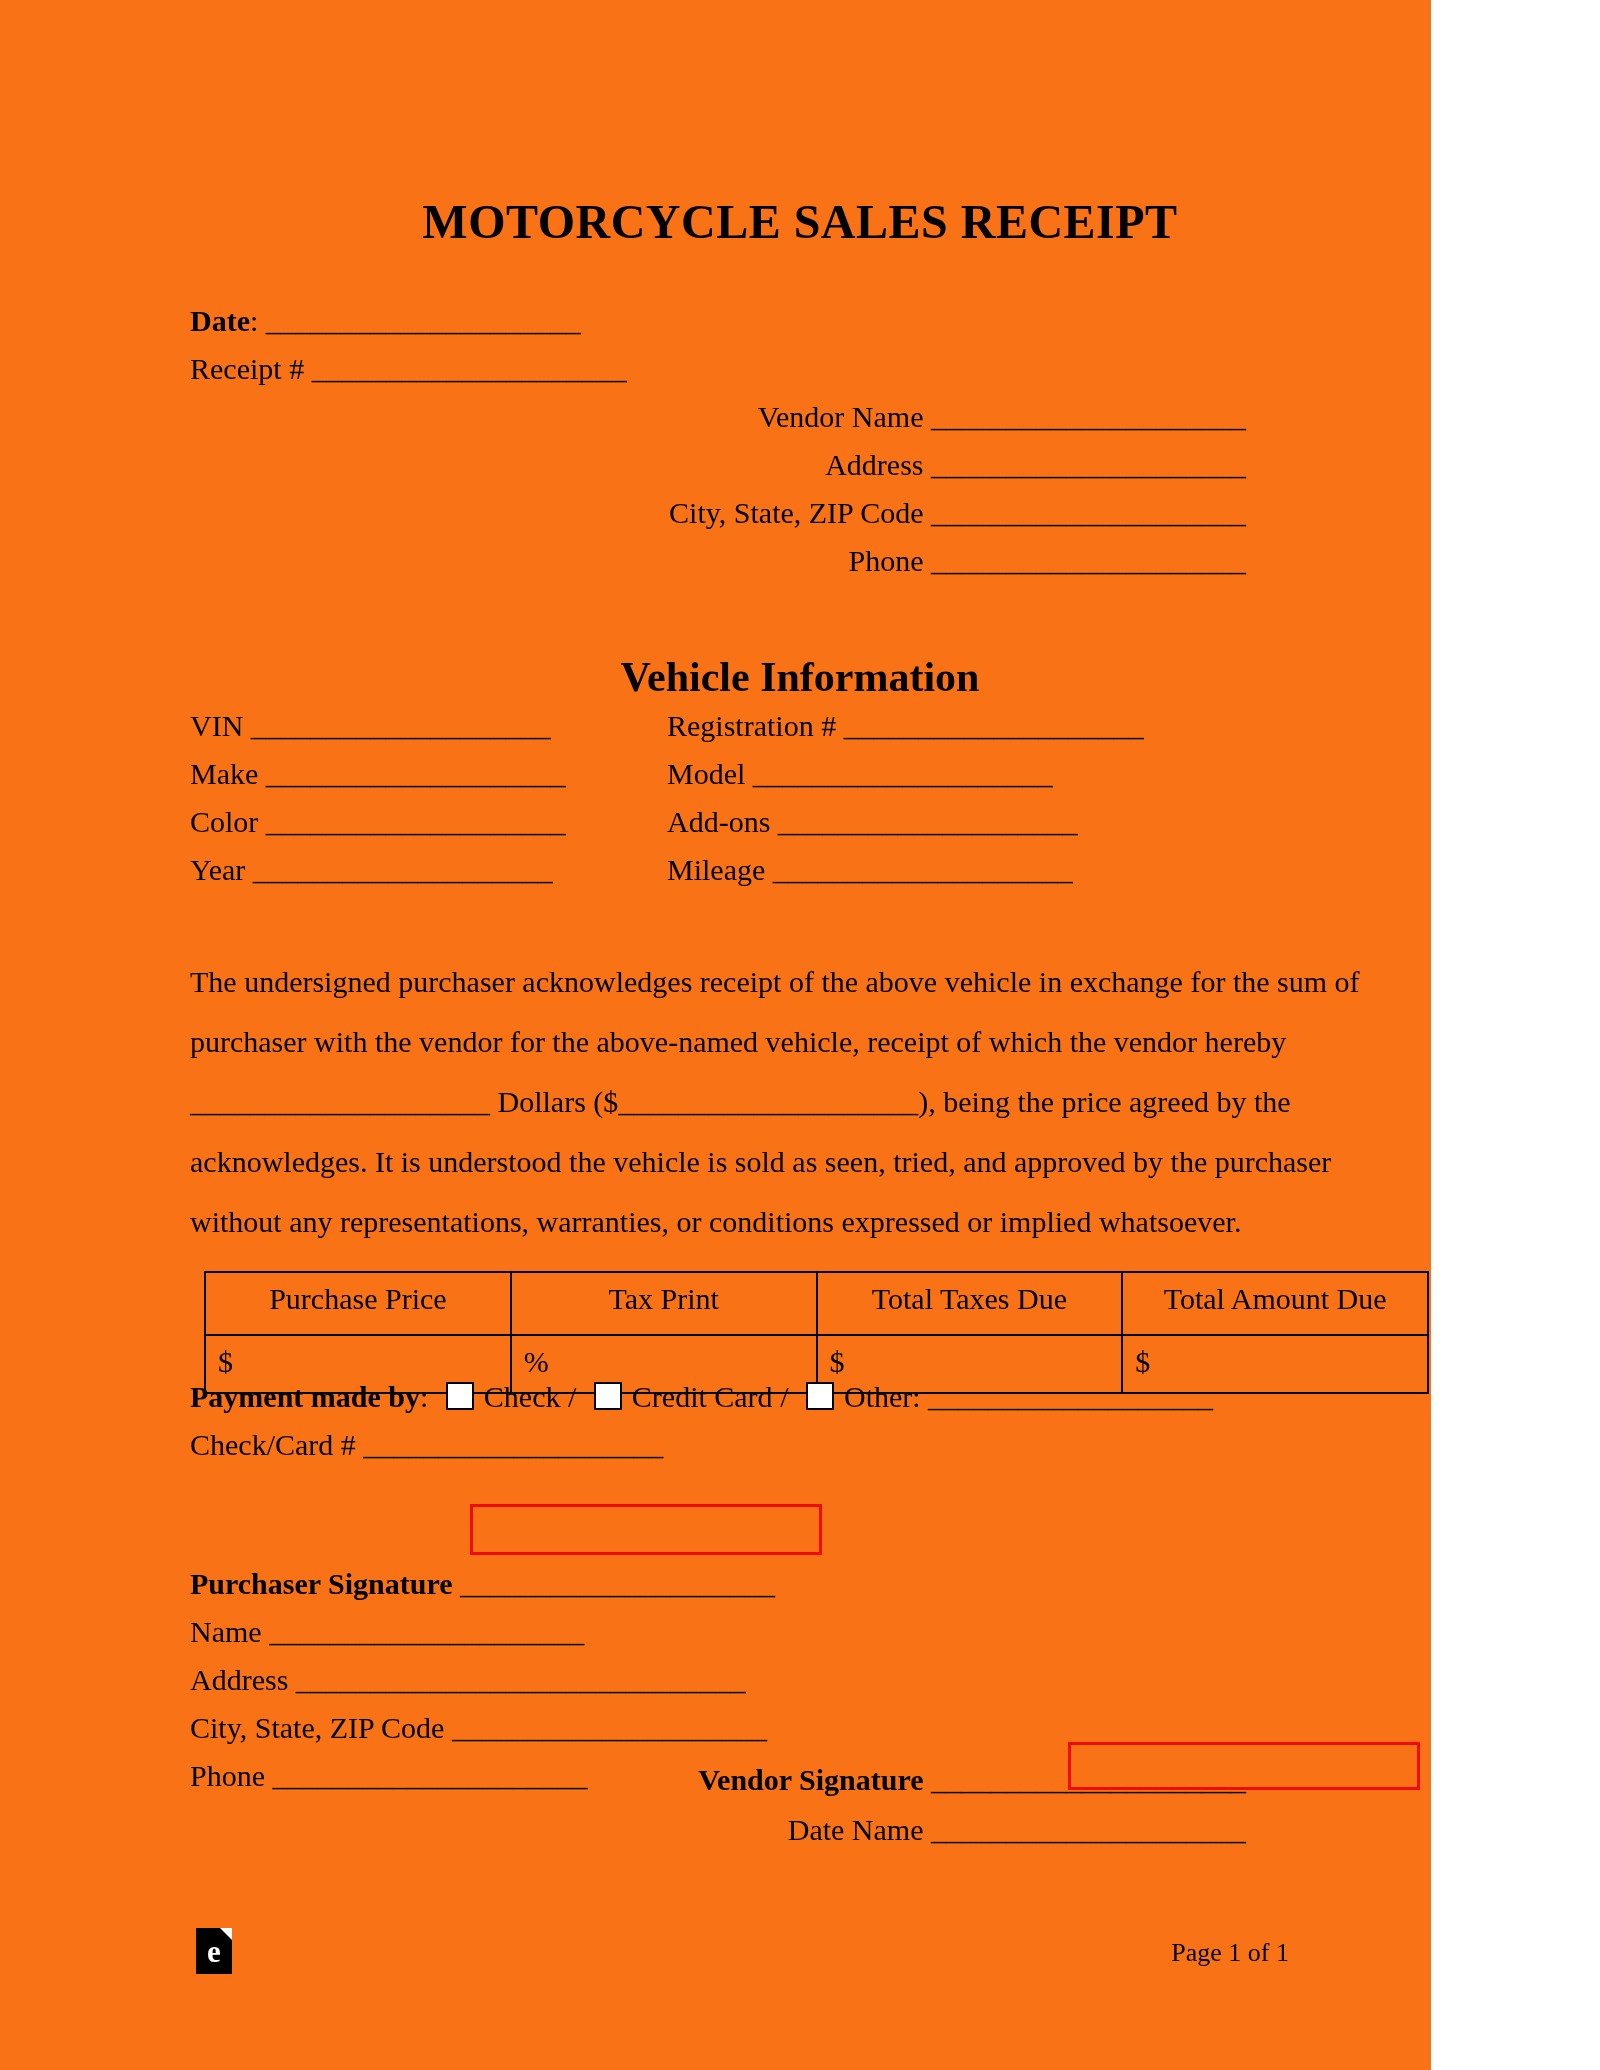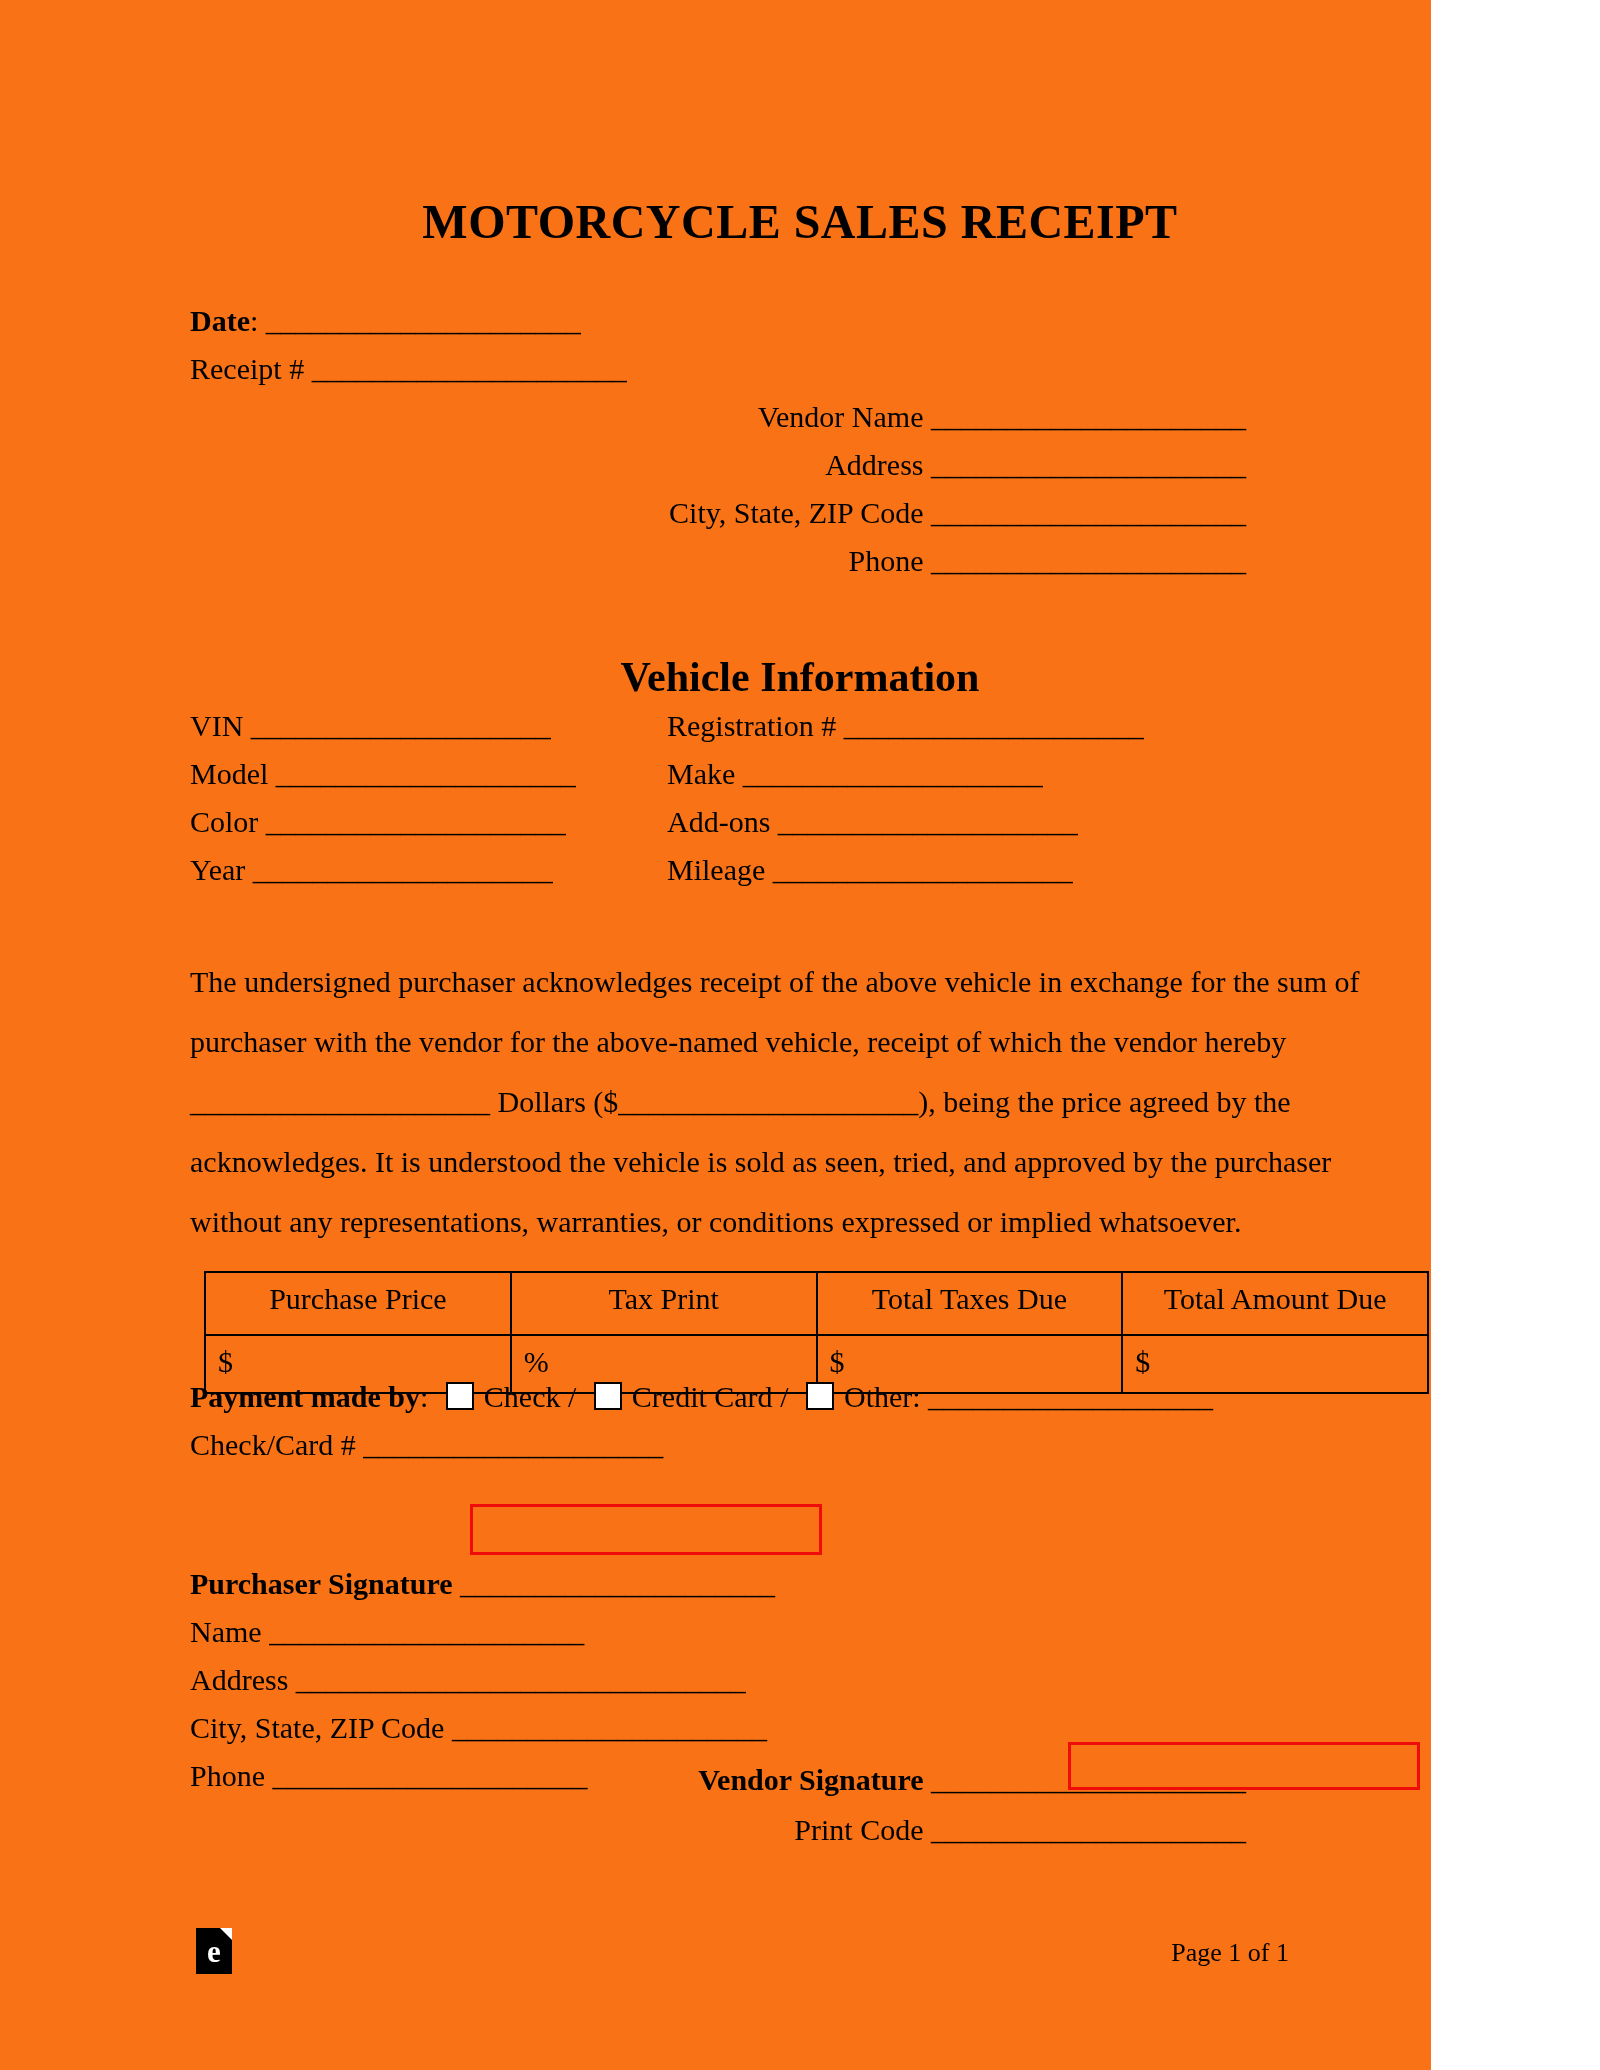--- a/index.html
+++ b/index.html
@@ -84,22 +84,22 @@
   </div>
 
   <div class="abs veh-heading">Vehicle Information</div>
 
   <div class="abs veh-grid">
     <div class="veh-row">
       <div><span>VIN </span><span class="blank">____________________</span></div>
       <div><span>Registration # </span><span class="blank">____________________</span></div>
     </div>
     <div class="veh-row">
+      <div><span>Make </span><span class="blank">____________________</span></div>
       <div><span>Model </span><span class="blank">____________________</span></div>
-      <div><span>Make </span><span class="blank">____________________</span></div>
     </div>
     <div class="veh-row">
       <div><span>Color </span><span class="blank">____________________</span></div>
       <div><span>Add-ons </span><span class="blank">____________________</span></div>
     </div>
     <div class="veh-row">
       <div><span>Year </span><span class="blank">____________________</span></div>
       <div><span>Mileage </span><span class="blank">____________________</span></div>
     </div>
   </div>
@@ -153,21 +153,21 @@
     <div>
       <span>Phone </span><span class="blank">_____________________</span>
     </div>
   </div>
 
   <div class="abs vendor-sig-block">
     <div>
       <span class="b">Vendor Signature </span><span class="blank">_____________________</span>
     </div>
     <div>
-      <span>Print Code </span><span class="blank">_____________________</span>
+      <span>Date Name </span><span class="blank">_____________________</span>
     </div>
   </div>
 
   <div class="abs sig-box purchaser"></div>
   <div class="abs sig-box vendor"></div>
 
   <div class="abs logo">
     <span class="logo-fold"></span>
     <span class="logo-letter">e</span>
   </div>

